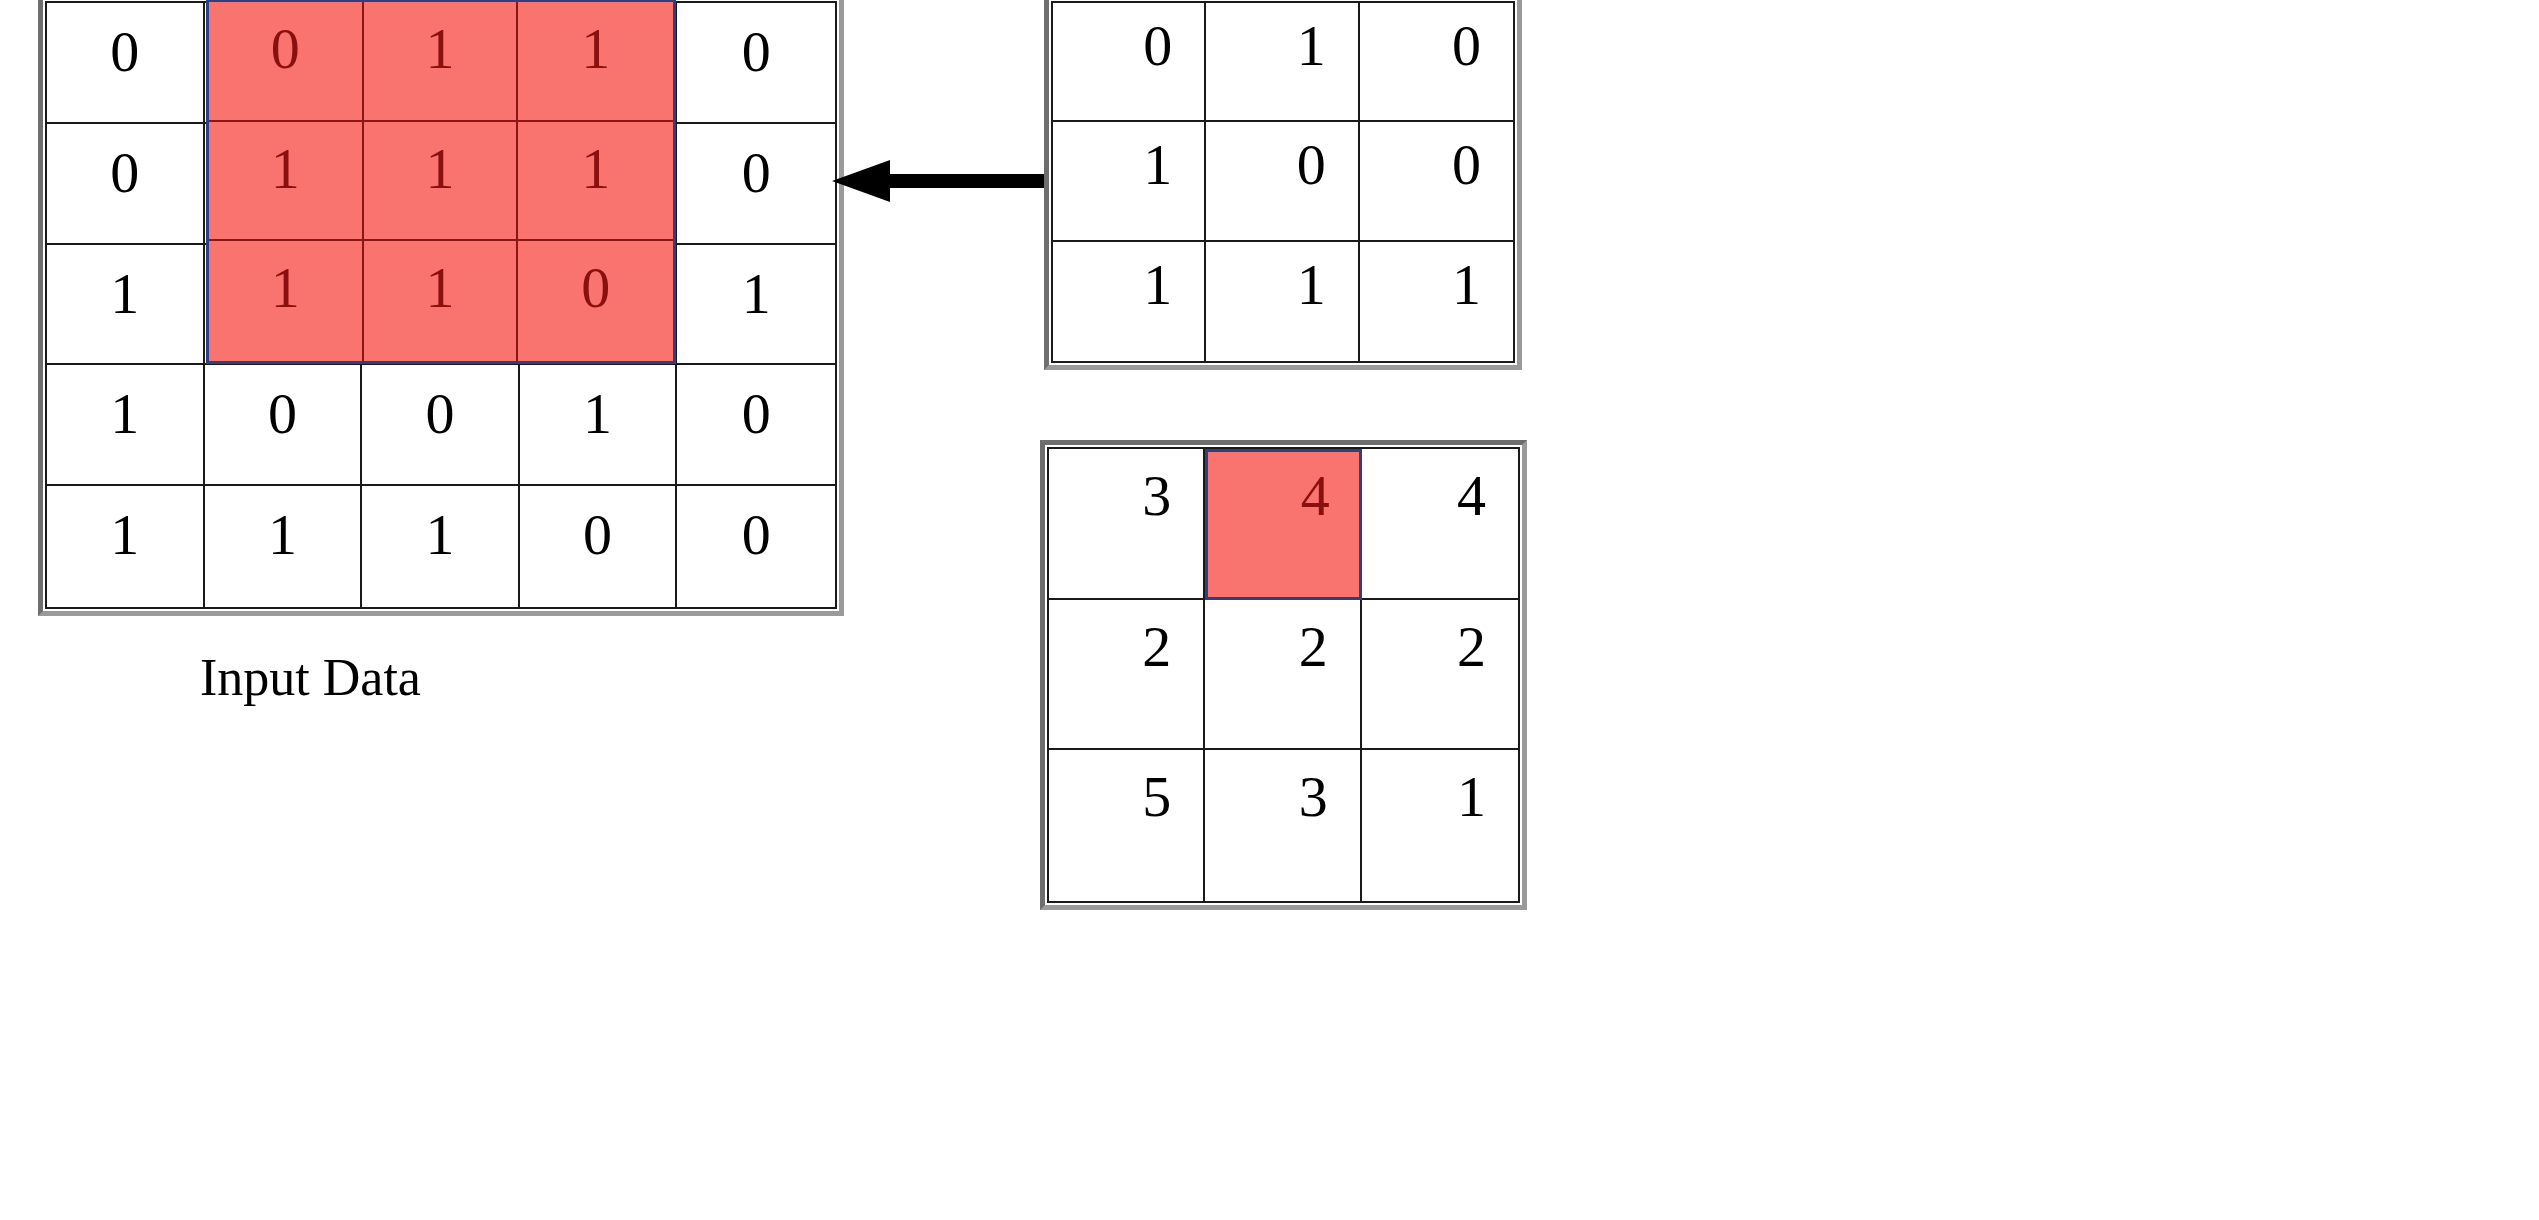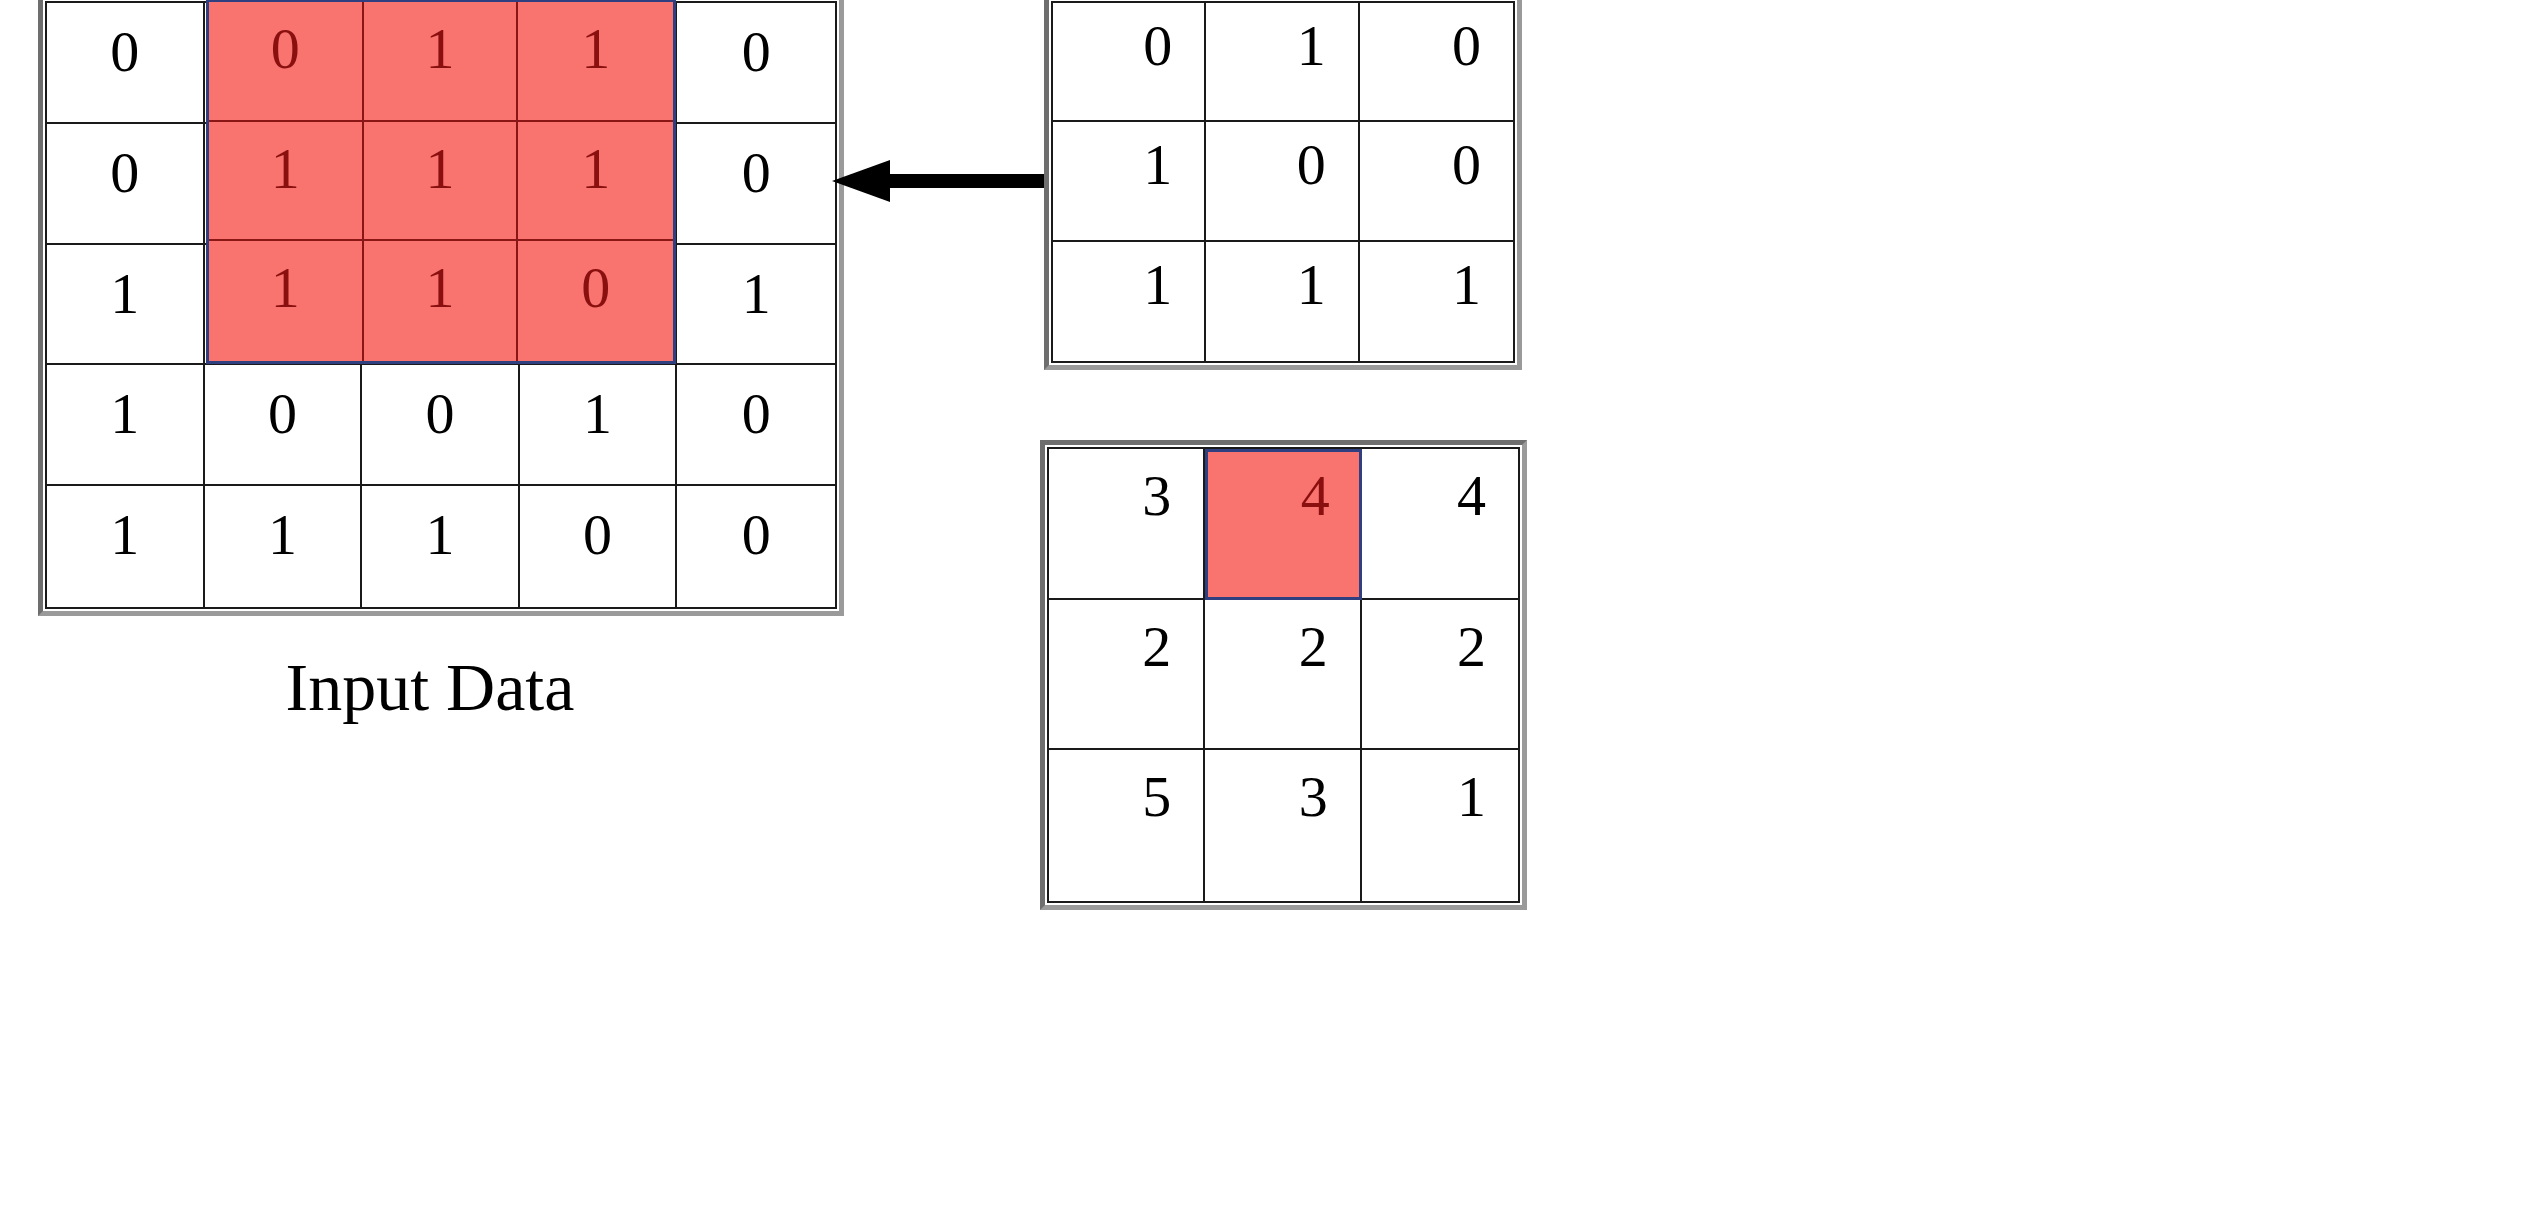--- a/index.html
+++ b/index.html
@@ -98,22 +98,22 @@
   }
   #receptive-field .rf-cell.last-col { border-right: none; }
   #receptive-field .rf-cell.last-row { border-bottom: none; }
 
   
   #input-caption {
     position: absolute;
     left: 200px;
     top: 648px;
     width: 460px;
-    text-align: center;
-    font-size: 68px;
+    text-align: left;
+    font-size: 52px;
     color: #000000;
     white-space: nowrap;
   }
 
   
   #arrow {
     position: absolute;
     left: 832px;
     top: 160px;
     width: 218px;

